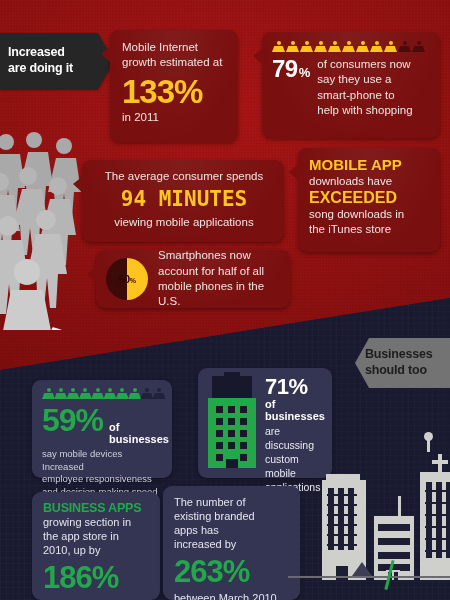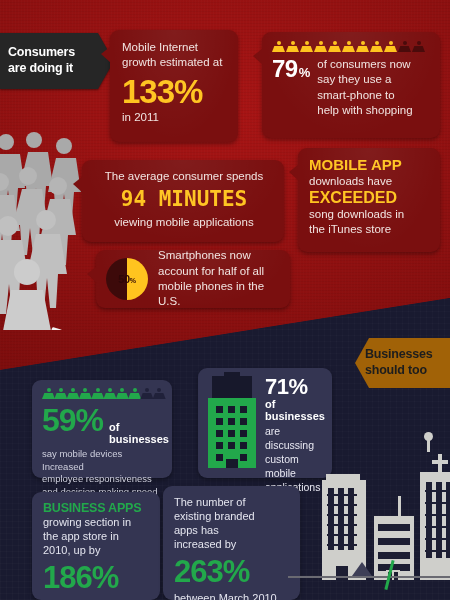--- a/index.html
+++ b/index.html
@@ -46,21 +46,21 @@
     letter-spacing:-.2px;
     filter:drop-shadow(0 1px 1px rgba(0,0,0,.45));
   }
   .banner-dark .tip{
     position:absolute;left:98px;top:0;width:0;height:0;
     border-top:28px solid transparent;border-bottom:28px solid transparent;
     border-left:16px solid #262626;
   }
   .banner-light{
     position:absolute;left:355px;top:338px;width:95px;height:50px;
-    background:#a16207;color:#1d1d1d;
+    background:#737373;color:#1d1d1d;
     display:flex;align-items:center;justify-content:flex-start;
     padding-left:10px;box-sizing:border-box;
     font-weight:bold;font-size:12.5px;line-height:1.25;
     letter-spacing:-.2px;
     clip-path:polygon(14px 0,95px 0,95px 50px,14px 50px,0 25px);
   }
 
   
   .card{
     position:absolute;border-radius:9px;box-sizing:border-box;
@@ -201,21 +201,21 @@
       <g fill="#cccccc">
         <circle cx="33" cy="142" r="13"></circle>
         <path d="M17 160h32l9 46h-11l-3 42h-8l-3-36-3 36h-8l-3-42h-11z" transform="translate(0,0)"></path>
       </g>
       <rect x="56" y="198" width="11" height="15" rx="2" fill="#f2f2f2" transform="rotate(18 61 205)"></rect>
     </svg>
   </div>
 
   <div class="banner-dark">
     <div>
-      <div>Consumers</div>
+      <div>Increased</div>
       <div>are doing it</div>
     </div>
     <span class="tip"></span>
   </div>
 
   <div class="card red" id="card-mobile-growth">
     <span class="tail-left"></span>
     <div class="txt">Mobile Internet</div>
     <div class="txt">growth estimated at</div>
     <div class="big-gold n">133%</div>

